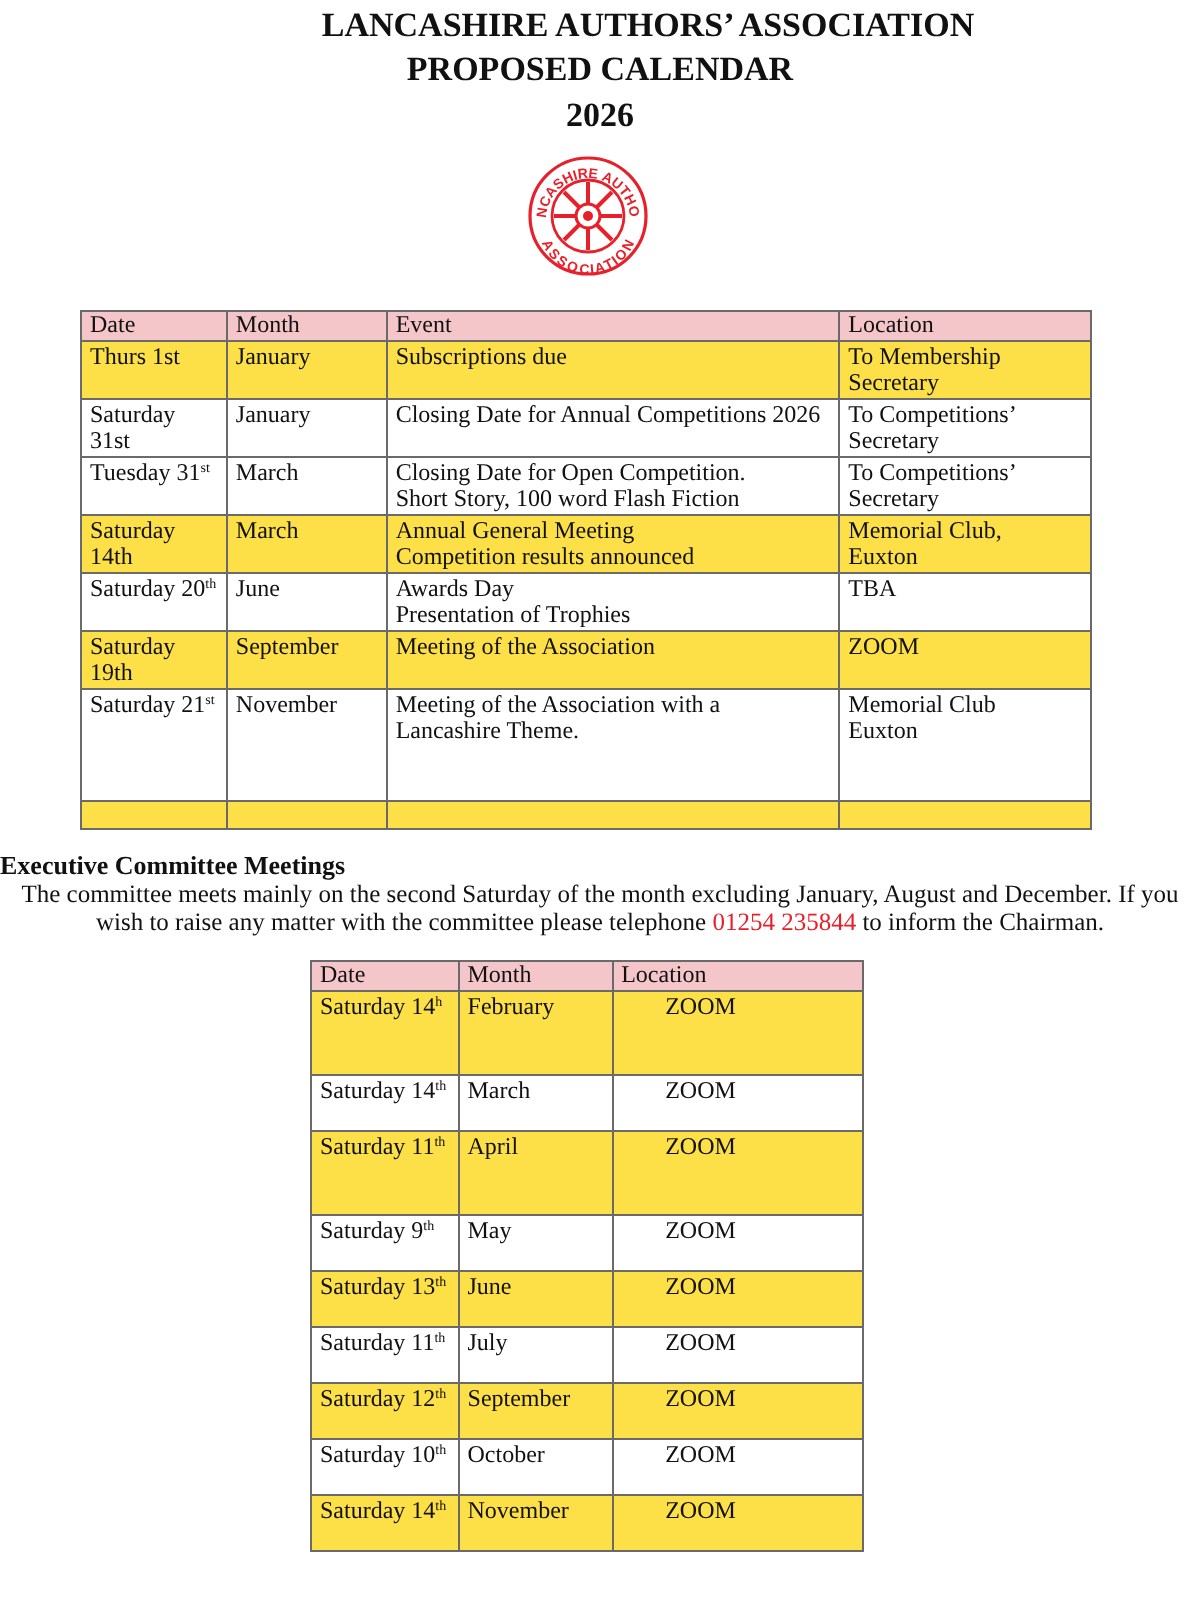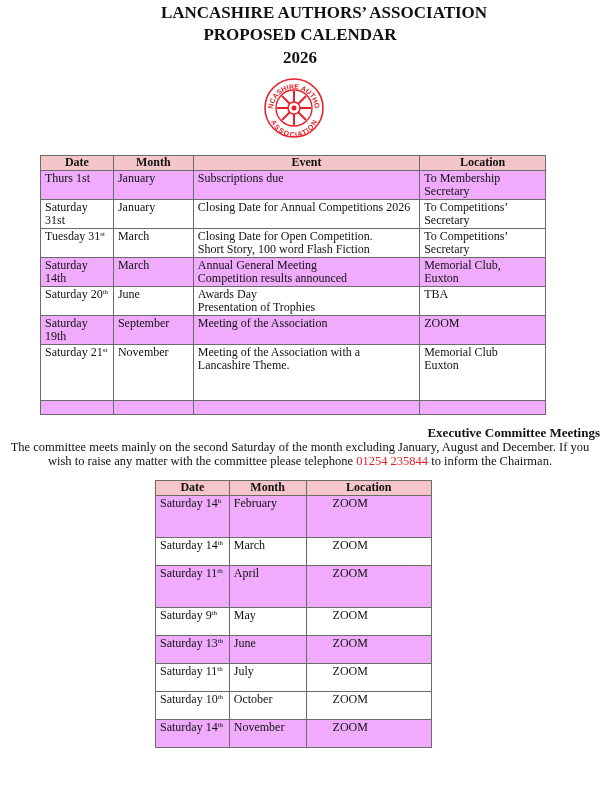--- a/index.html
+++ b/index.html
@@ -3,28 +3,28 @@
 <meta charset="utf-8">
 <style>
   html, body { margin:0; padding:0; background:#ffffff; }
   body { width:600px; height:808px; position:relative; overflow:hidden;
          font-family:"Liberation Serif", "DejaVu Serif", serif; color:#111; }
   .title { position:absolute; left:0; width:600px; text-align:center; font-weight:bold; font-size:17px; line-height:20px; }
   #t1 { top:3px;margin-left:24px; } #t2 { top:25px; } #t3 { top:48px; }
   .logo { position:absolute; left:264px; top:78px; width:60px; height:60px; }
   table { border-collapse:collapse; position:absolute; font-size:12px; }
   td, th { border:1px solid #6a6a6a; vertical-align:top; padding:1px 4px; line-height:13px; text-align:left; }
-  th { background:#f5c6c9; font-weight:bold; text-align:center; padding:0 4px; height:14px; }
-  tr.g td { background:#f0abfc; }
+  th { background:#f5c6c9; font-weight:normal; text-align:left; padding:0 4px; height:14px; }
+  tr.g td { background:#fde047; }
   #main { left:40px; top:155px; width:506px; }
   #main col.c1{width:73px;} #main col.c2{width:80px;} #main col.c3{width:227px;} #main col.c4{width:126px;}
   #exec { left:155px; top:480px; width:277px; }
   #exec col.c1{width:74px;} #exec col.c2{width:77px;} #exec col.c3{width:126px;}
   sup { font-size:7px; line-height:0; vertical-align:4px; }
-  .section-title { position:absolute; top:425px; left:0; width:600px; text-align:right; font-weight:bold; font-size:13px; }
+  .section-title { position:absolute; top:425px; left:0; width:600px; text-align:left; font-weight:bold; font-size:13px; }
   .para { position:absolute; top:440px; left:8px; width:584px; text-align:center; font-size:12.5px; line-height:14px; }
   .phone { color:#e8202a; }
   .center { text-align:left; }
 </style>
 </head>
 <body>
 
 <div class="title" id="t1">LANCASHIRE AUTHORS’ ASSOCIATION</div>
 <div class="title" id="t2">PROPOSED CALENDAR</div>
 <div class="title" id="t3">2026</div>
@@ -207,20 +207,25 @@
       <tr class="g" style="height: 28px;">
         <td><span>Saturday 13</span><sup>th</sup></td>
         <td>June</td>
         <td style="padding-left:26px">ZOOM</td>
       </tr>
       <tr style="height: 28px;">
         <td><span>Saturday 11</span><sup>th</sup></td>
         <td>July</td>
         <td style="padding-left:26px">ZOOM</td>
       </tr>
+      <tr class="g" style="height: 28px;">
+        <td><span>Saturday 12</span><sup>th</sup></td>
+        <td>September</td>
+        <td style="padding-left:26px">ZOOM</td>
+      </tr>
       <tr style="height: 28px;">
         <td><span>Saturday 10</span><sup>th</sup></td>
         <td>October</td>
         <td style="padding-left:26px">ZOOM</td>
       </tr>
       <tr class="g" style="height: 28px;">
         <td><span>Saturday 14</span><sup>th</sup></td>
         <td>November</td>
         <td style="padding-left:26px">ZOOM</td>
       </tr>

